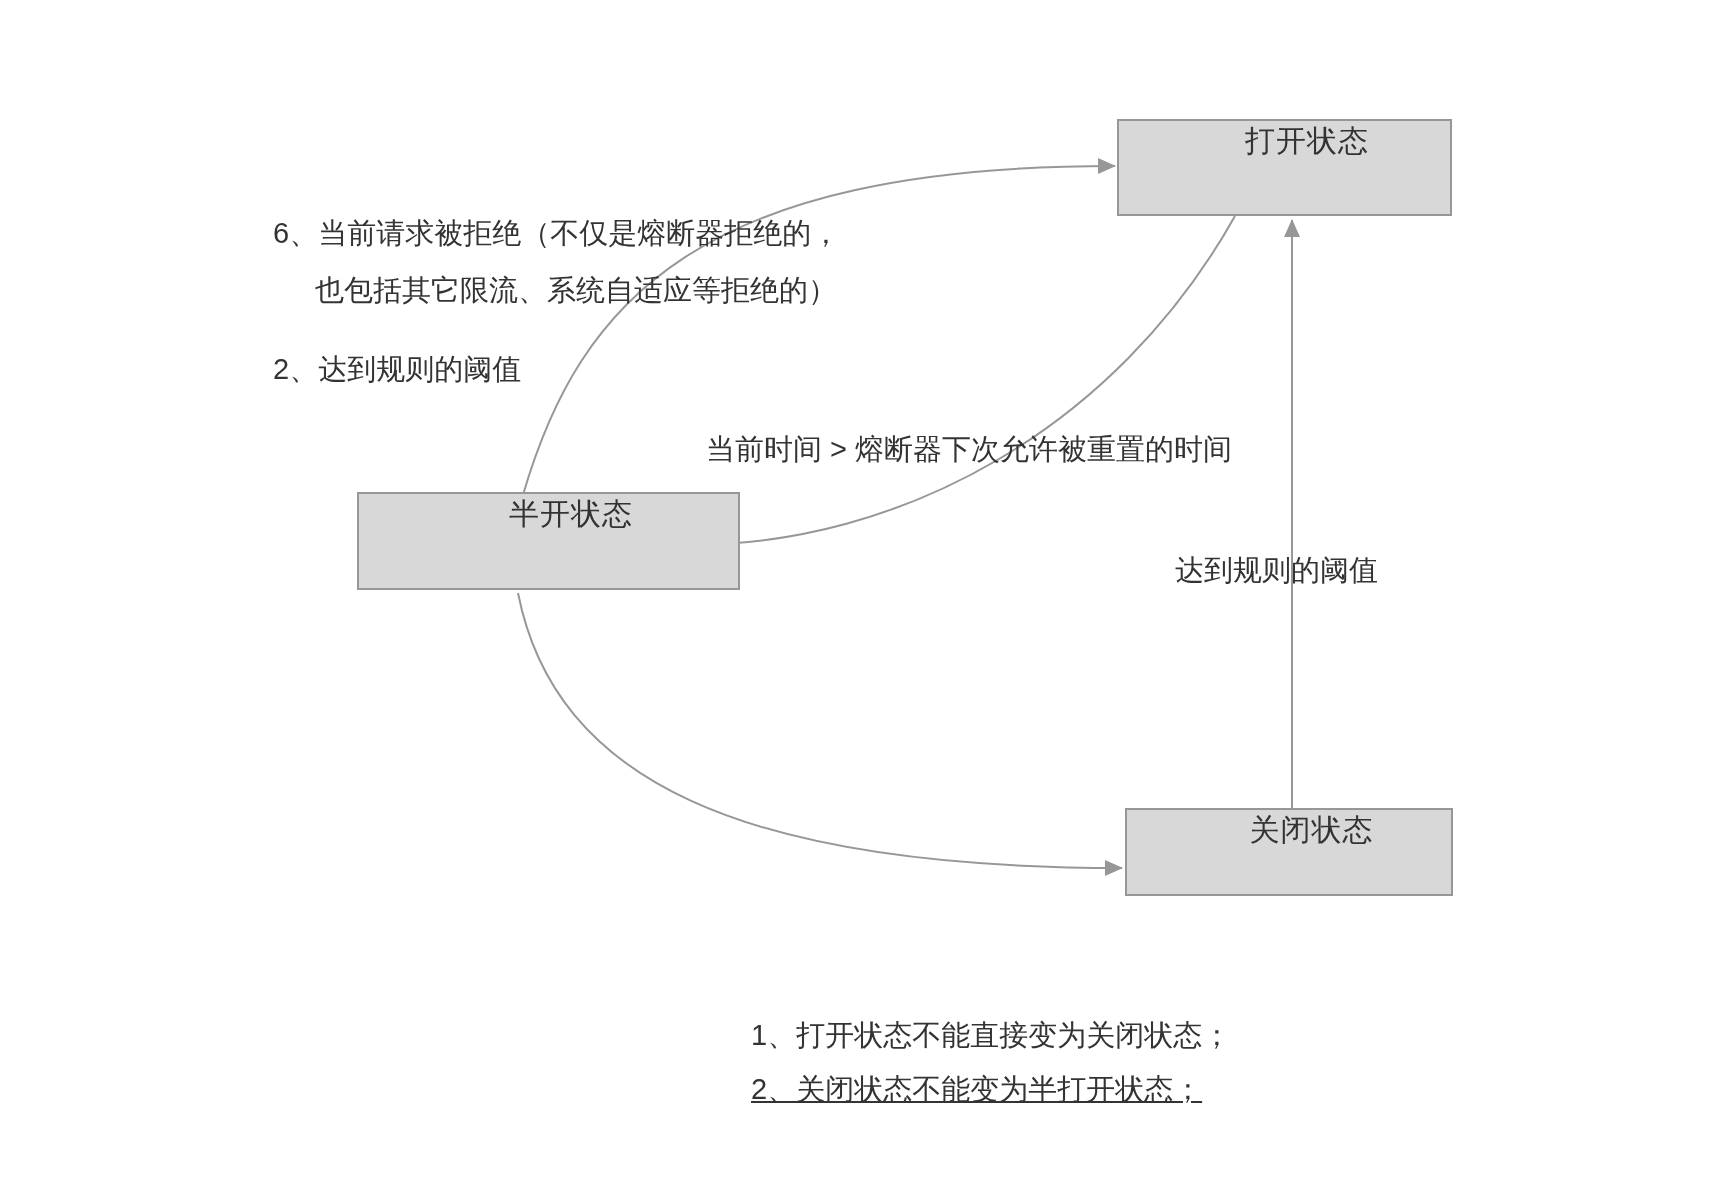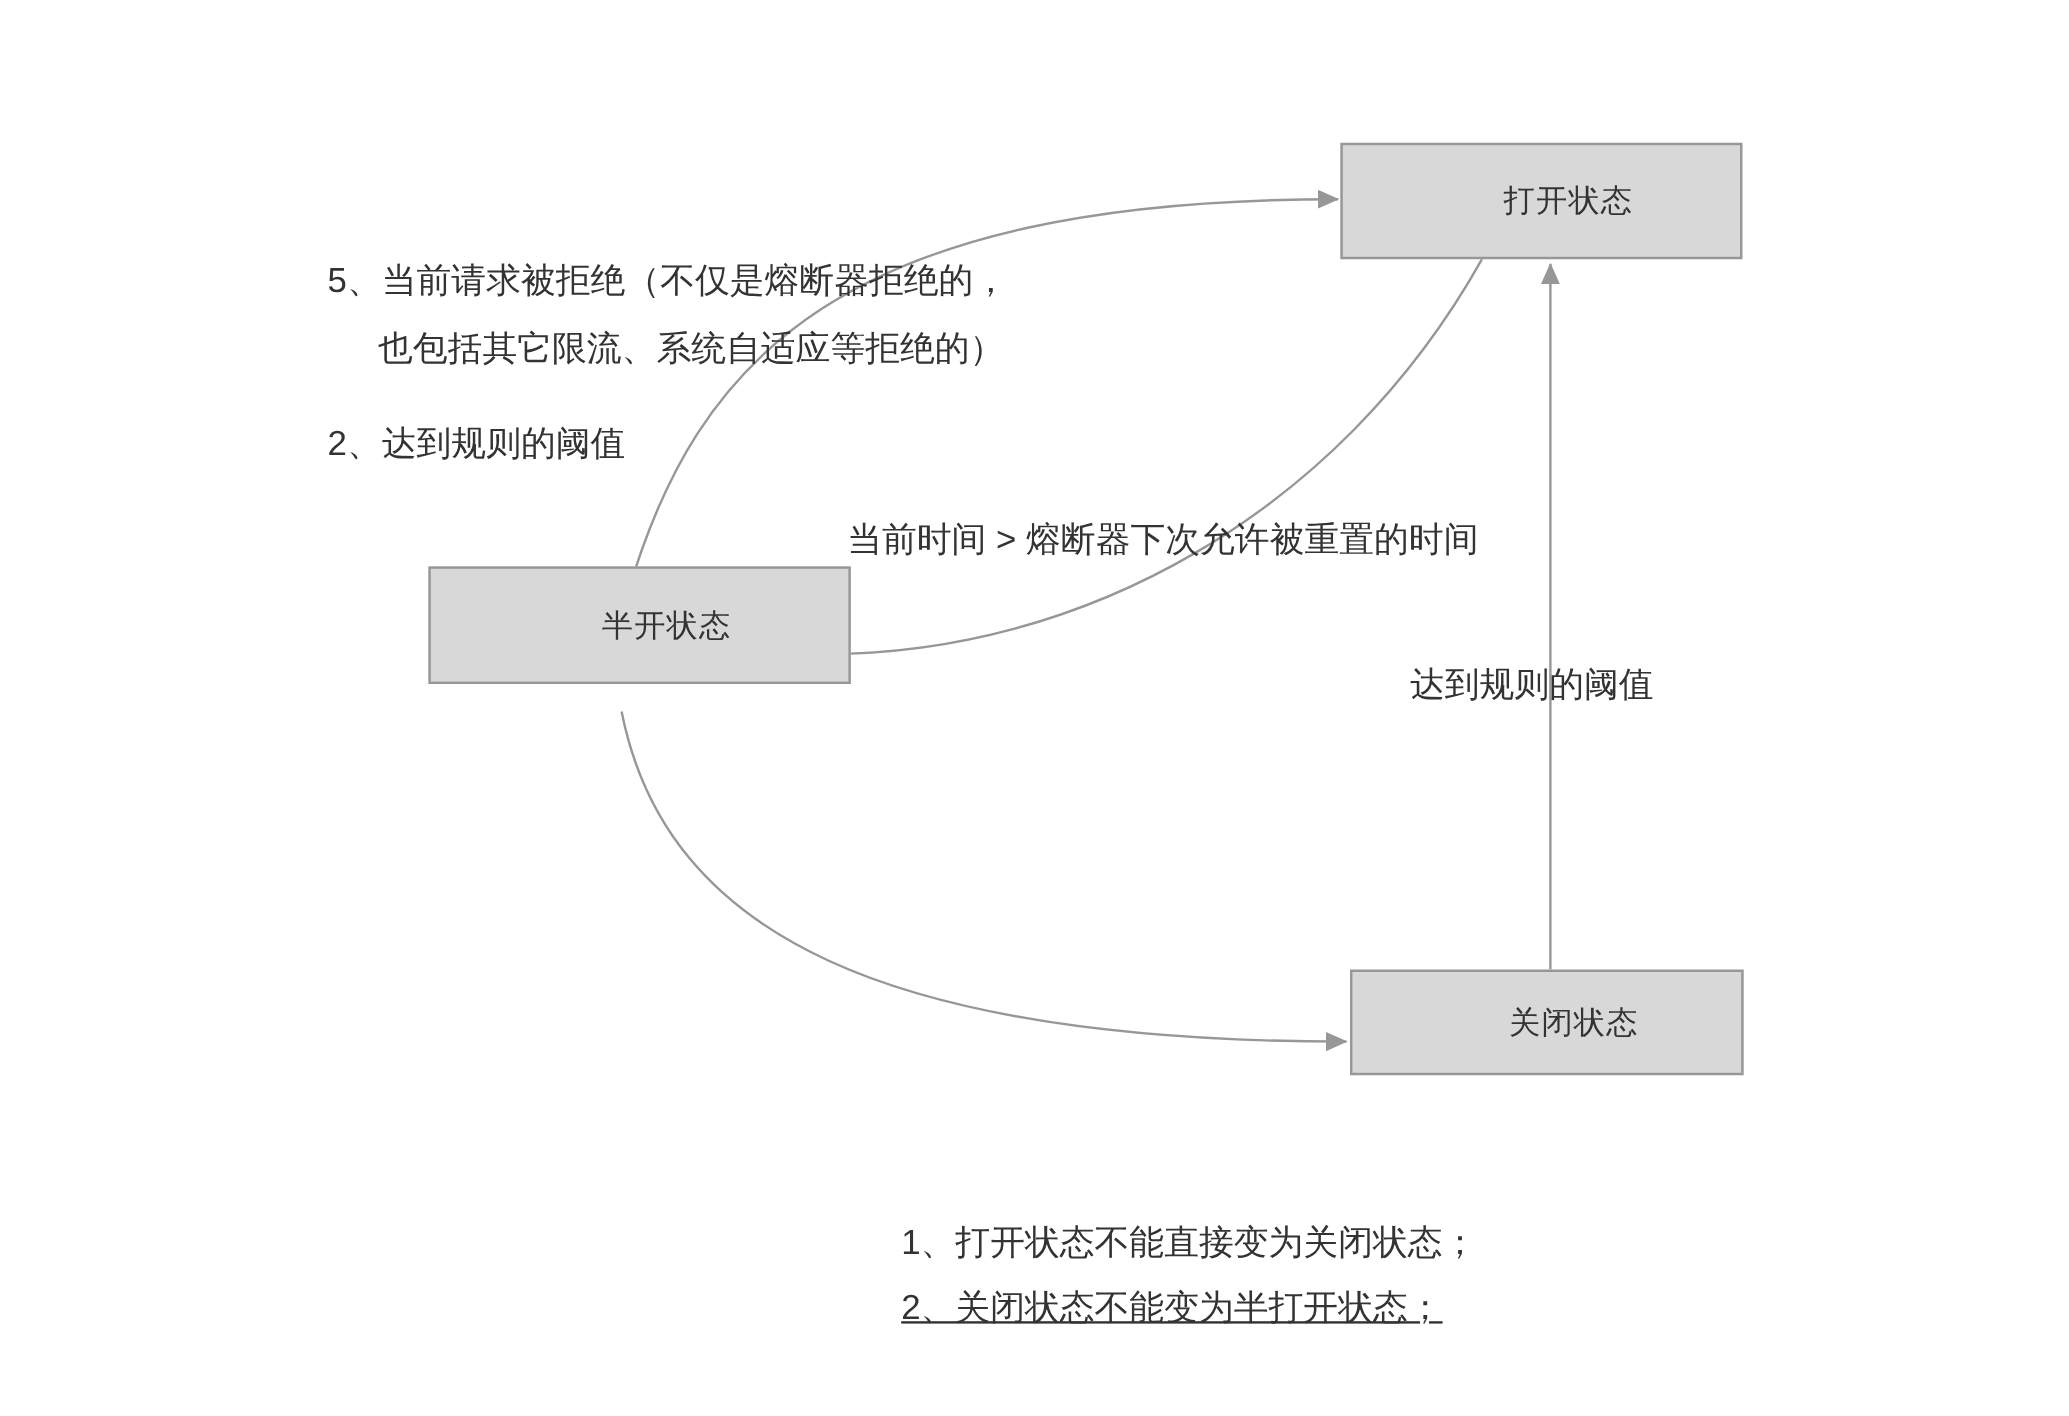--- a/index.html
+++ b/index.html
@@ -31,23 +31,22 @@
     fill: var(--edge, #979797);
     stroke: none;
   }
   .node {
     position: absolute;
     z-index: 2;
     box-sizing: border-box;
     background: var(--node-fill, #d8d8d8);
     border: 2px solid var(--node-border, #979797);
     display: flex;
-    align-items: center;
     justify-content: center;
-    font-size: 26px;
+    font-size: 30px;
     letter-spacing: 1px;
     color: var(--text, #333333);
     padding-left: 45px;
   }
   .note {
     position: absolute;
     z-index: 2;
     font-size: 29px;
     white-space: nowrap;
     color: var(--text, #333333);
@@ -71,30 +70,30 @@
     <path class="edge" marker-end="url(#arrow)" d="M 523,495 C 580,300 700,166 1115,166"></path>
     <path class="edge" marker-end="url(#arrow)" d="M 1235,216 C 1115,430 900,545 689,545"></path>
     <path class="edge" marker-end="url(#arrow)" d="M 1292,808 L 1292,220"></path>
     <path class="edge" marker-end="url(#arrow)" d="M 518,593 C 555,780 740,868 1122,868"></path>
   </svg>
 
   <div class="node" style="left:1117px; top:119px; width:335px; height:97px;">
     <span>打开状态</span>
   </div>
 
-  <div class="node" style="left:357px; top:472px; width:352px; height:98px;">
+  <div class="node" style="left:357px; top:492px; width:383px; height:98px;">
     <span>半开状态</span>
   </div>
 
   <div class="node" style="left:1125px; top:808px; width:328px; height:88px;">
     <span>关闭状态</span>
   </div>
 
   <div class="note reject-note" style="left:273px; top:214px;">
-    <span class="line line1">5、当前请求被拒绝（不仅是熔断器拒绝的，</span>
+    <span class="line line1">6、当前请求被拒绝（不仅是熔断器拒绝的，</span>
     <span class="line line2">也包括其它限流、系统自适应等拒绝的）</span>
   </div>
 
   <div class="note" style="left:273px; top:350px;">
     <span>2、达到规则的阈值</span>
   </div>
 
   <div class="note" style="left:706px; top:430px;">
     <span>当前时间 &gt; 熔断器下次允许被重置的时间</span>
   </div>

